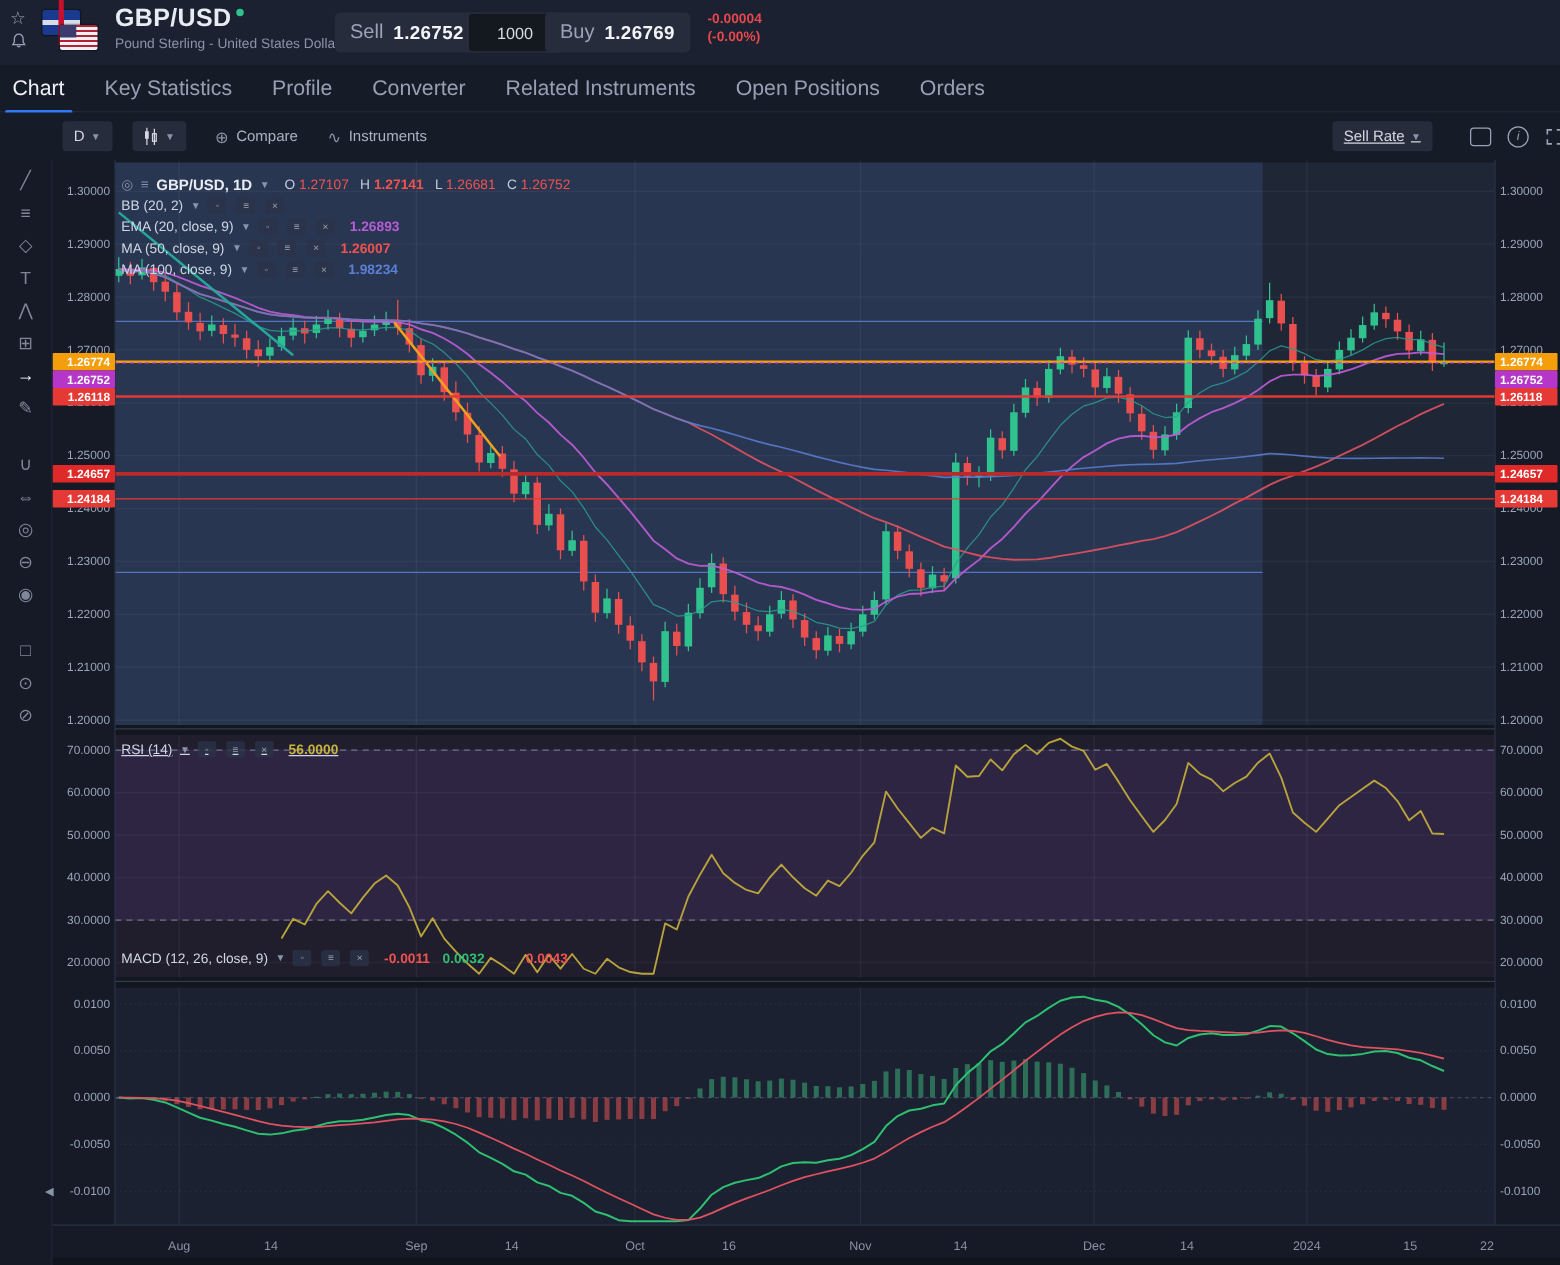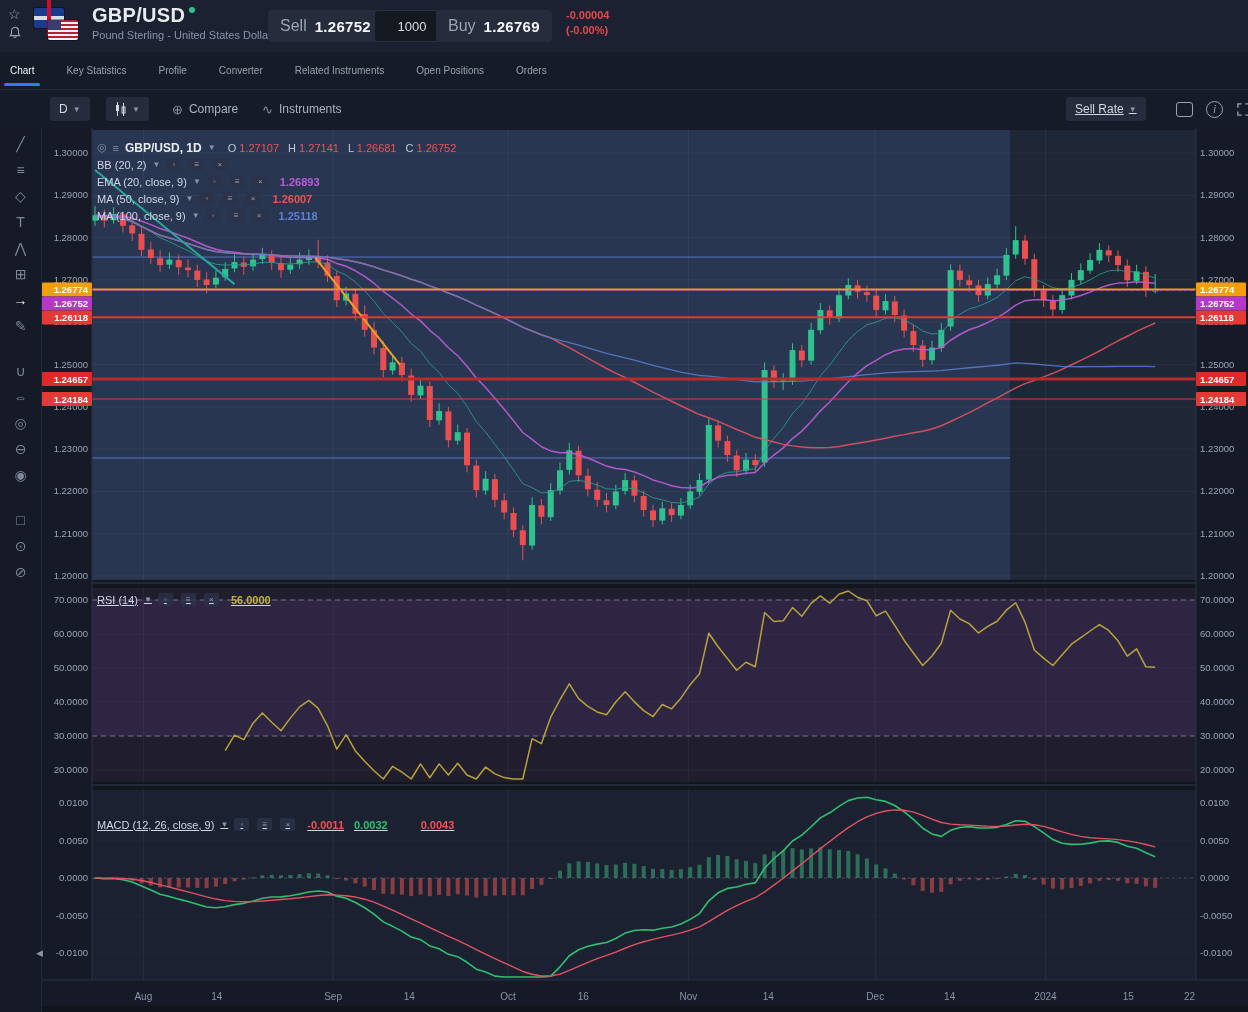--- a/index.html
+++ b/index.html
@@ -23,21 +23,21 @@
   .trade-box{position:absolute;top:10px;height:32px;background:#262c3b;border-radius:4px;
              display:flex;align-items:center;gap:8px;padding:0 12px;cursor:pointer;}
   .trade-box .lbl{font-size:16px;color:#9aa4b5;}
   .trade-box .px{font-size:15px;font-weight:bold;color:#f2f4f8;letter-spacing:.3px;}
   .qty-box{position:absolute;top:10px;left:374px;width:74px;height:30px;background:#14181f;border:1px solid #2a3040;border-radius:4px;
            display:flex;align-items:center;justify-content:center;font-size:13px;color:#d7dbe4;cursor:text;}
   .chg{position:absolute;left:566px;top:8px;font-size:11px;line-height:15px;font-weight:bold;}
   
   .tabs{position:absolute;left:0;top:52px;width:100%;height:38px;background:#161b28;border-bottom:1px solid #232a3a;
         display:flex;align-items:center;gap:28px;padding-left:8px;box-sizing:border-box;}
-  .tab{font-size:10px;color:#97a0b3;cursor:pointer;position:relative;padding:10px 2px;}
+  .tab{font-size:17px;color:#97a0b3;cursor:pointer;position:relative;padding:10px 2px;}
   .tab.active{color:#eef1f6;}
   .tab.active:after{content:"";position:absolute;left:-4px;right:-4px;bottom:0;height:3px;background:#3179f5;border-radius:2px;}
   
   .ctoolbar{position:absolute;left:0;top:90px;width:100%;height:38px;background:#161b28;border-bottom:1px solid #232a3a;}
   .tb-btn{position:absolute;top:7px;height:24px;background:#262c3b;border-radius:3px;display:flex;align-items:center;
           gap:5px;padding:0 9px;font-size:12px;color:#d3d8e2;cursor:pointer;}
   .caret{font-size:8px;color:#8b93a7;}
   .tb-link{position:absolute;top:7px;height:24px;display:flex;align-items:center;gap:6px;font-size:12px;color:#aab2c2;cursor:pointer;}
   .tb-ico{font-size:13px;color:#8b93a7;}
   .sq-icon{width:15px;height:13px;border:1.5px solid #9aa4b5;border-radius:3px;}
@@ -671,21 +671,21 @@
     </svg>
 
   <div class="legend" style="left:97px;top:139px;">
     <div class="lg-row">
       <span class="lg-ico">◎</span>
       <span class="lg-ico">≡</span>
       <span class="lg-sym">GBP/USD, 1D</span>
       <span class="caret">▼</span>
       <span class="ohlc">
         <b>O</b> <span style="color: rgb(239, 83, 80);">1.27107</span>
-        <b>H</b> <span style="color: rgb(239, 83, 80);">1.27141</span>
+        <b>H</b> <span style="color: rgb(239, 83, 80); font-weight: bold;">1.27141</span>
         <b>L</b> <span style="color: rgb(239, 83, 80);">1.26681</span>
         <b>C</b> <span style="color: rgb(239, 83, 80);">1.26752</span>
       </span>
     </div>
     <div id="indicator-rows">
         <div class="lg-row">
           <span>BB (20, 2)</span>
     <span class="caret">▼</span>
     <span class="mini">◦</span>
           <span class="mini">≡</span>
@@ -707,37 +707,37 @@
           <span class="mini">≡</span>
           <span class="mini">×</span>
     <span class="lg-val" style="color:#ef5350">1.26007</span>
         </div>
         <div class="lg-row">
           <span>MA (100, close, 9)</span>
     <span class="caret">▼</span>
     <span class="mini">◦</span>
           <span class="mini">≡</span>
           <span class="mini">×</span>
-    <span class="lg-val" style="color:#5b7fd4">1.25118</span>
+    <span class="lg-val" style="color:#5b7fd4">1.98234</span>
         </div>
       </div>
   </div>
 
   <div class="legend" style="left:97px;top:591px;text-decoration:underline;">
     <div class="lg-row">
       <span>RSI (14)</span>
       <span class="caret">▼</span>
       <span class="mini">◦</span>
         <span class="mini">≡</span>
         <span class="mini">×</span>
       <span class="lg-val" style="color: rgb(198, 180, 58);">56.0000</span>
     </div>
   </div>
 
-  <div class="legend" style="left:97px;top:816px;text-decoration:underline;">
+  <div class="legend" style="left:97px;top:758px;">
     <div class="lg-row">
       <span>MACD (12, 26, close, 9)</span>
       <span class="caret">▼</span>
       <span class="mini">◦</span>
         <span class="mini">≡</span>
         <span class="mini">×</span>
       <span class="lg-val" style="color: rgb(239, 83, 80);">-0.0011</span>
       <span class="lg-val" style="color: rgb(47, 191, 113);">0.0032</span>
       <span class="lg-val" style="color: rgb(239, 83, 80); padding-left: 23px;">0.0043</span>
     </div>

